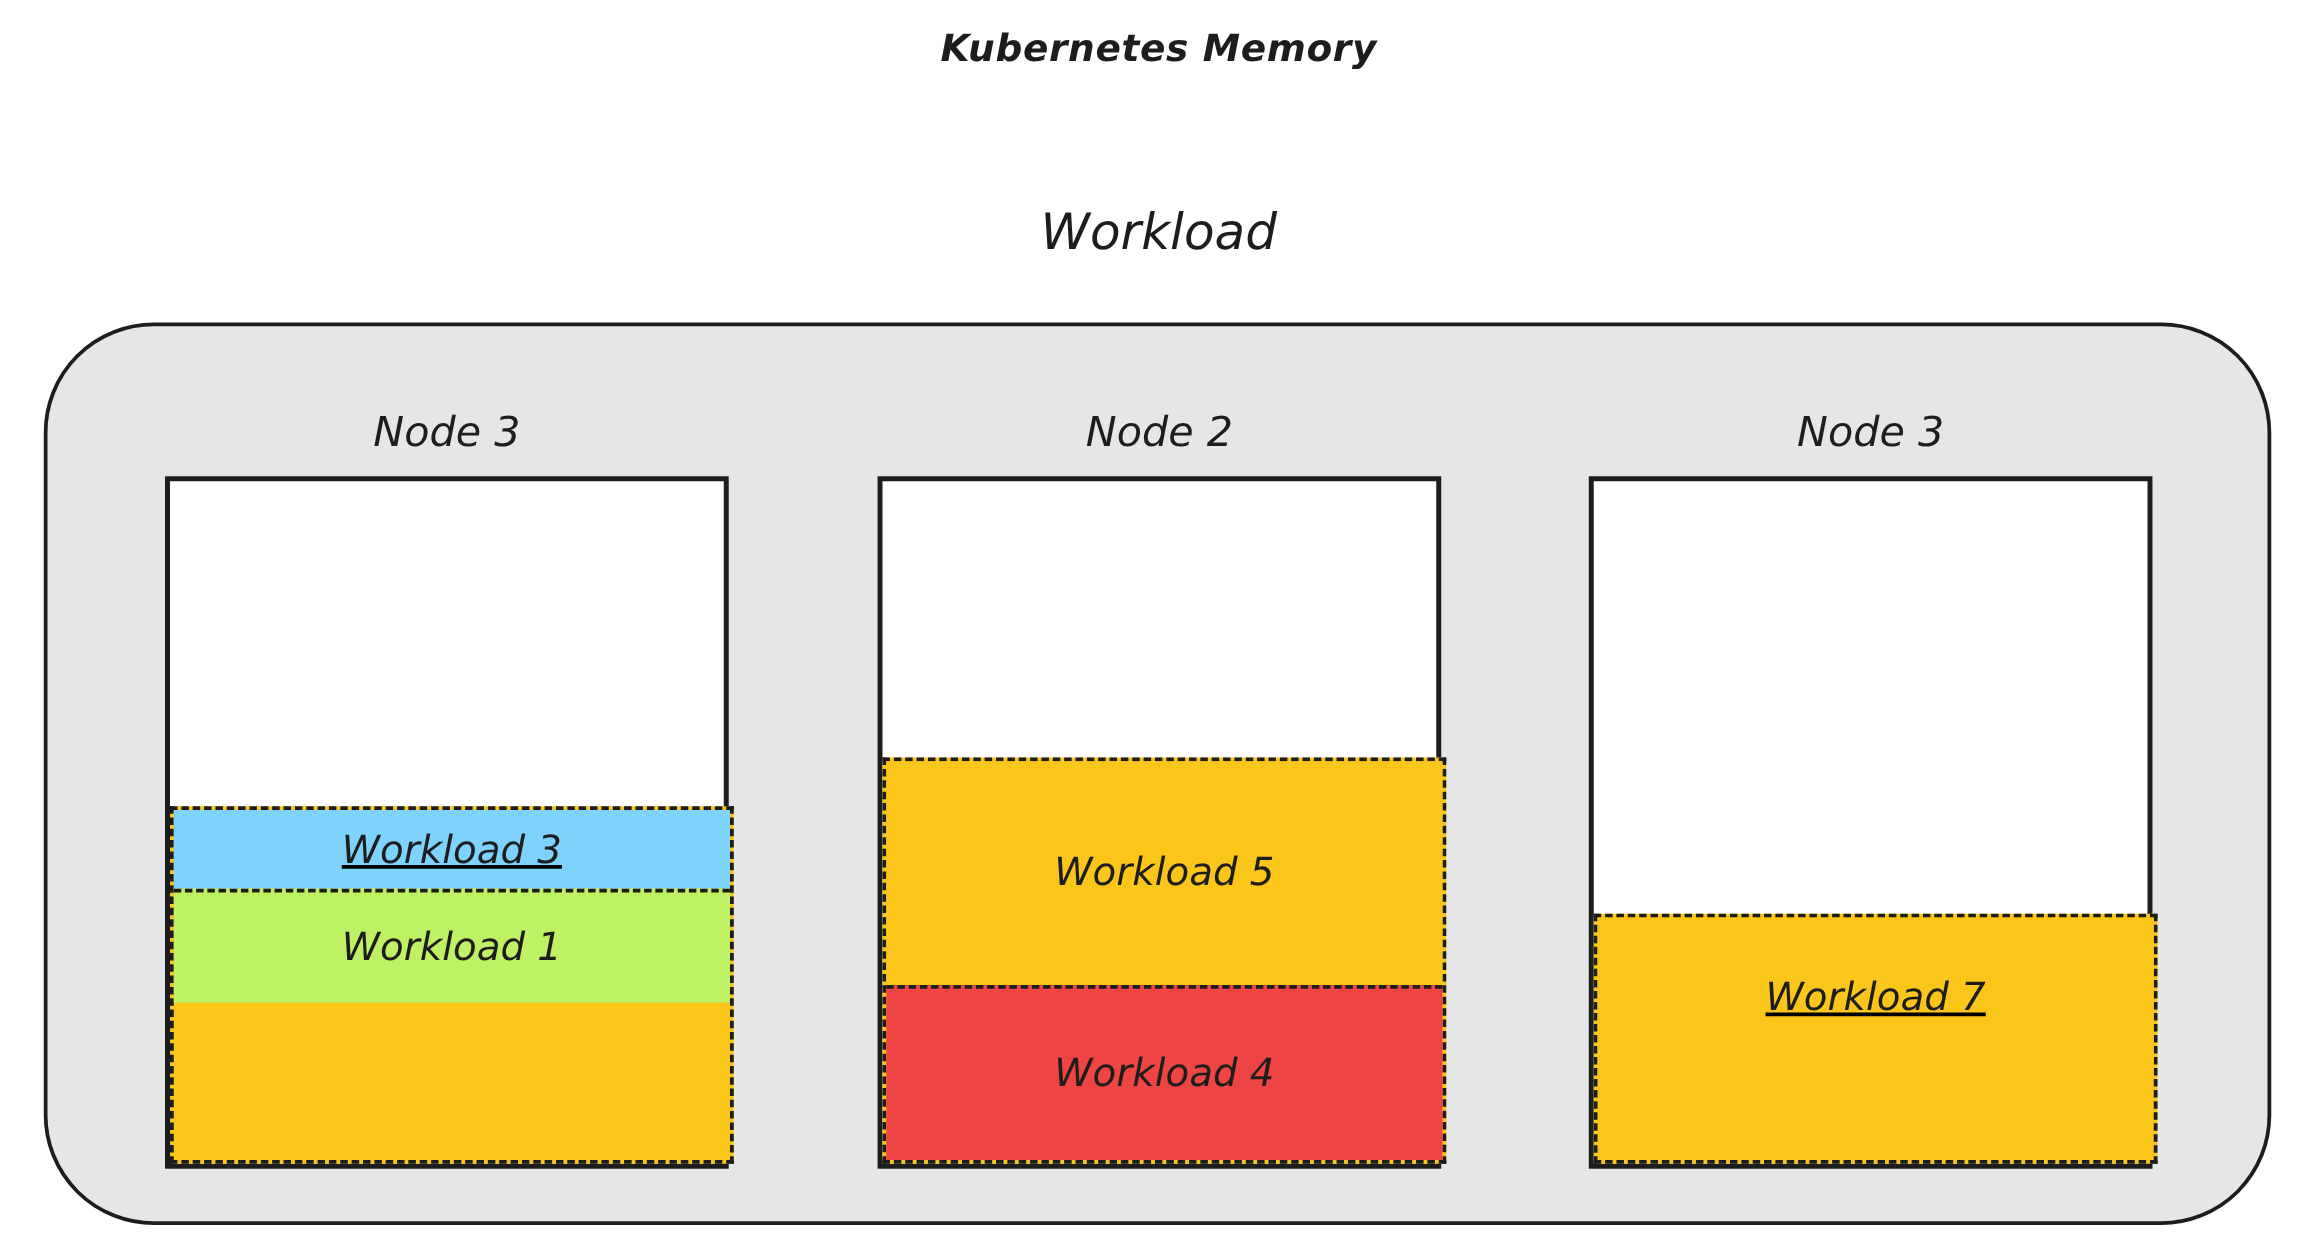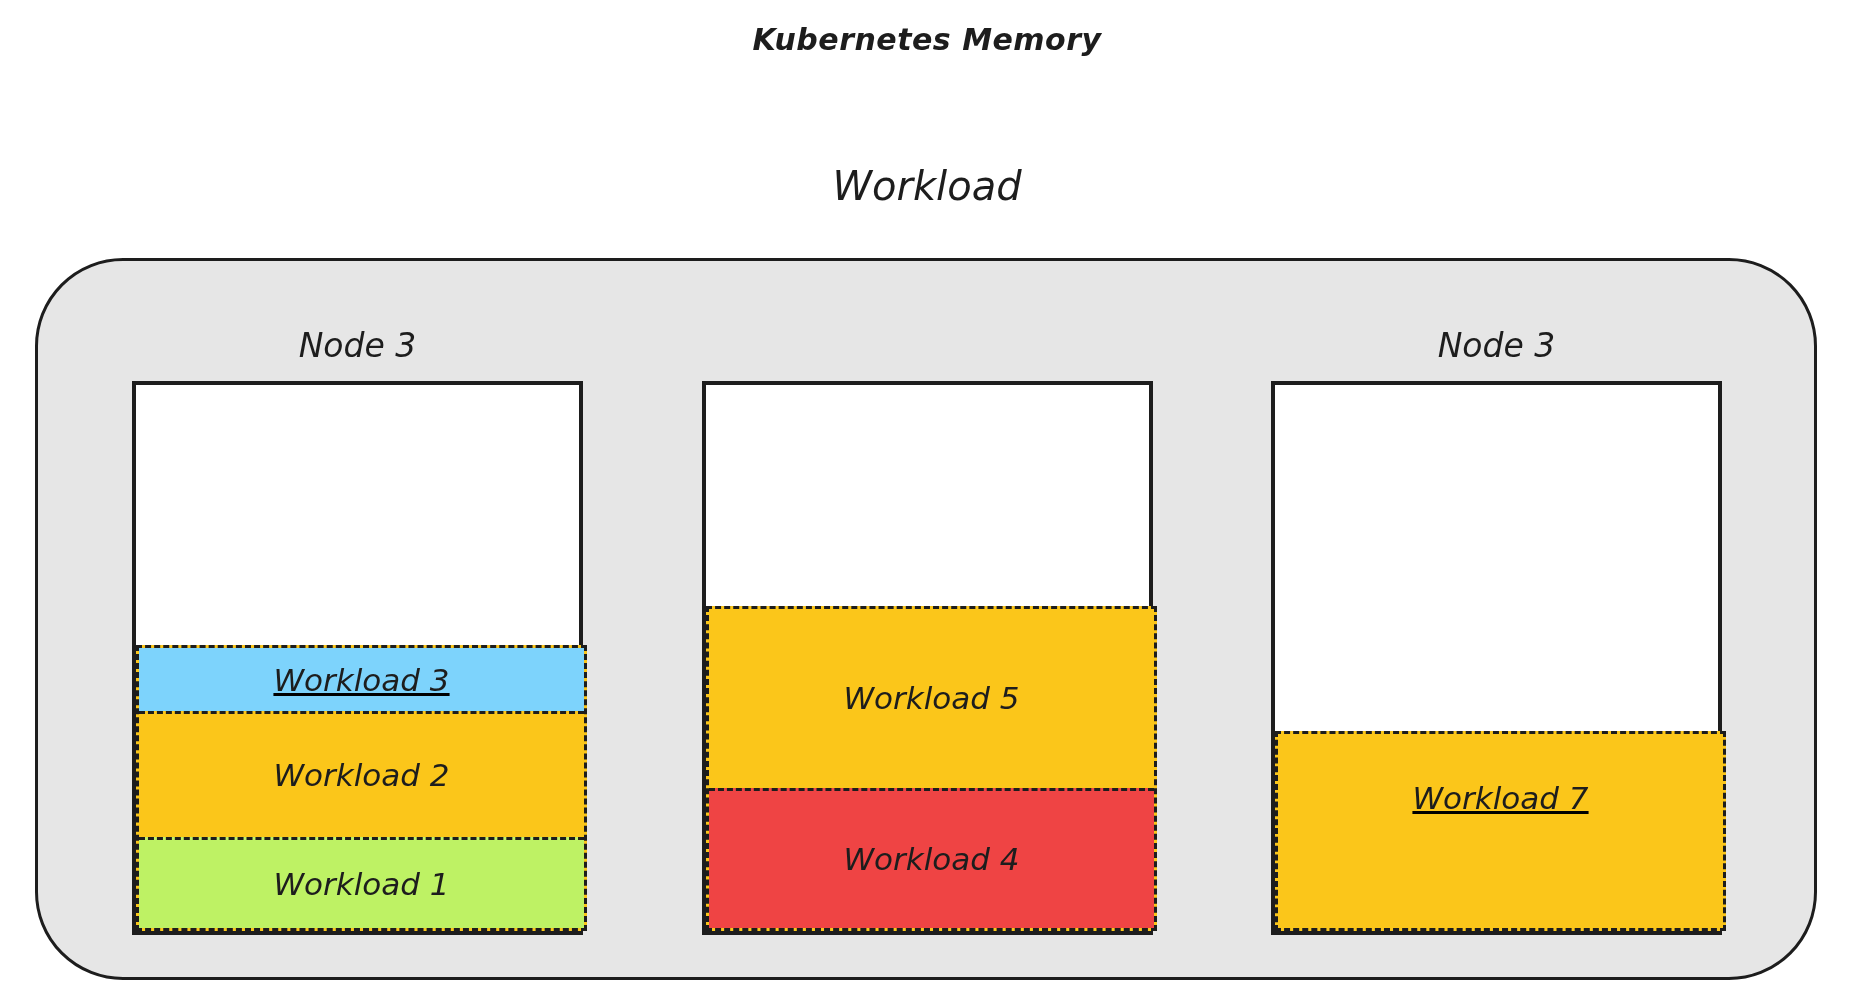--- a/index.html
+++ b/index.html
@@ -150,31 +150,29 @@
 
   <div class="cluster-box" style="background: rgb(230, 230, 230); border-color: rgb(29, 29, 29);"></div>
 
   <div class="node node-1">
     <div class="node-label">Node 3</div>
     <div class="node-box" style="background: rgb(255, 255, 255); border-color: rgb(29, 29, 29);">
       <div class="workload-stack" style="height: 52.3%; background: rgb(251, 198, 26);">
         <div class="workload" style="flex: 0 0 22.3709%; background: #7dd3fc; text-decoration: underline;">
           <span class="workload-label">Workload 3</span>
         </div>
-        <div class="workload" style="flex: 0 0 44.9331%; background: rgb(251, 198, 26);">
-          <span class="workload-label">Workload 2</span>
-        </div>
         <div class="workload" style="flex: 0 0 32.696%; background: #bef264;">
           <span class="workload-label">Workload 1</span>
         </div>
       </div>
     </div>
   </div>
 
   <div class="node node-2">
+    <div class="node-label">Node 2</div>
     <div class="node-box" style="background: rgb(255, 255, 255); border-color: rgb(29, 29, 29); padding-left: 20px;">
       <div class="workload-stack" style="height: 59.6%; background: rgb(251, 198, 26);">
         <div class="workload" style="flex: 0 0 56.0403%; background: rgb(251, 198, 26);">
           <span class="workload-label">Workload 5</span>
         </div>
         <div class="workload" style="flex: 0 0 43.9597%; background: #ef4444;">
           <span class="workload-label">Workload 4</span>
         </div>
       </div>
     </div>

